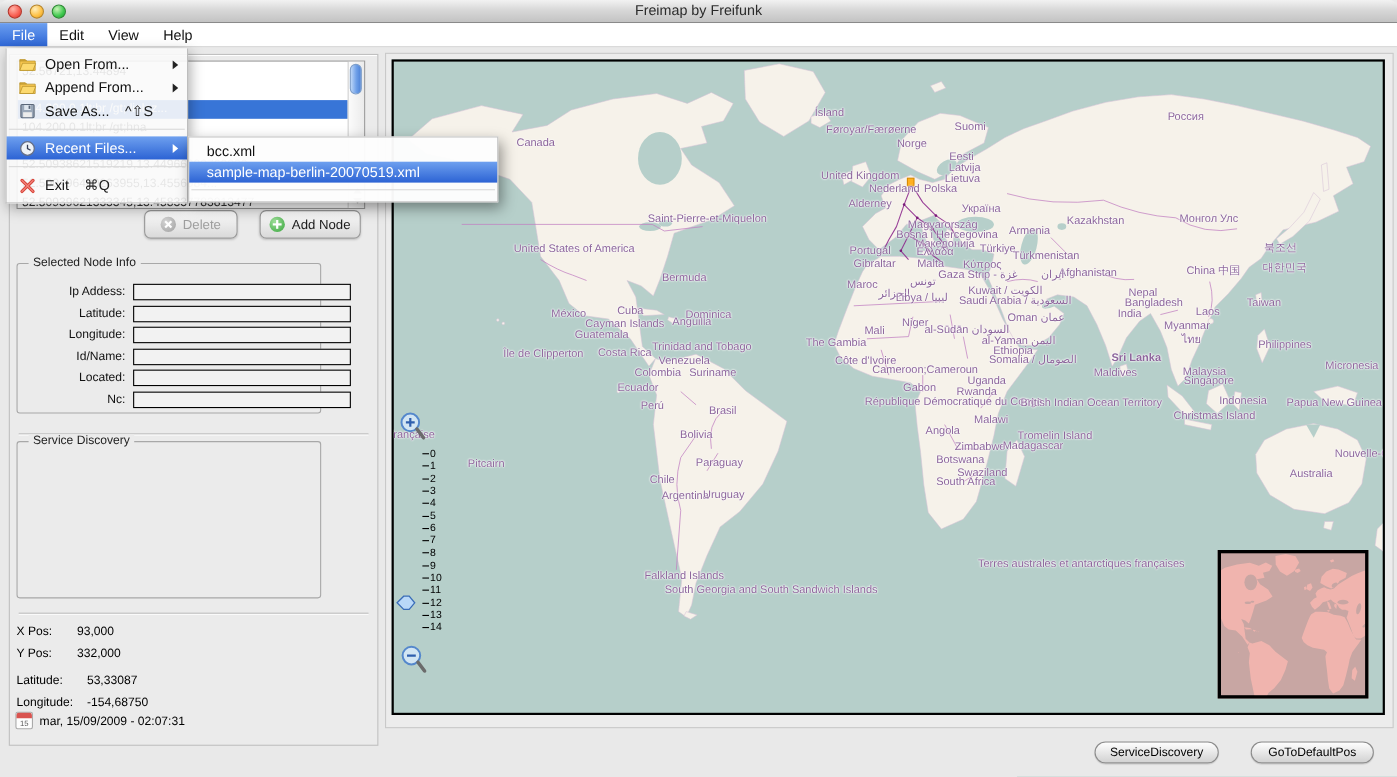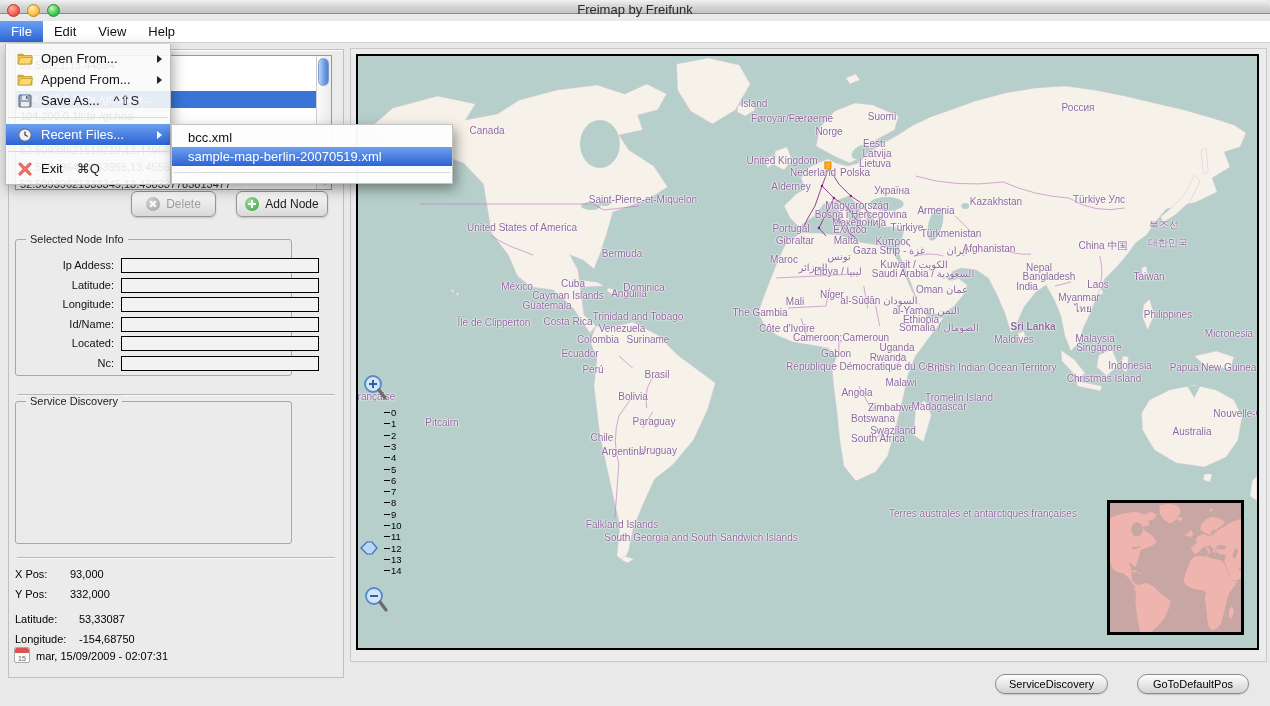--- a/index.html
+++ b/index.html
@@ -1,20 +1,20 @@
 <!DOCTYPE html>
 <html><head>
 <meta charset="utf-8">
 <style>
 *{box-sizing:border-box}
 html,body{margin:0;padding:0}
 body{width:1270px;height:706px;position:relative;background:#e9e9e9;font-family:"Liberation Sans",sans-serif;overflow:hidden}
 
 
-.titlebar{position:absolute;left:0;top:0;width:100%;height:14px;background:linear-gradient(#f2f2f2,#d8d8d8 45%,#c3c3c3);border-bottom:1px solid #8a8a8a;border-radius:7px 7px 0 0}
+.titlebar{position:absolute;left:0;top:0;width:100%;height:21px;background:linear-gradient(#f2f2f2,#d8d8d8 45%,#c3c3c3);border-bottom:1px solid #8a8a8a;border-radius:7px 7px 0 0}
 .tl{position:absolute;top:4px;width:13px;height:13px;border-radius:50%}
 .tl-red{left:7px;background:radial-gradient(circle at 35% 30%,#ffb3a7,#f85c50 60%,#ce3126);border:1px solid #b5372c}
 .tl-yellow{left:27px;background:radial-gradient(circle at 35% 30%,#ffeeba,#fdbf42 60%,#dd9b22);border:1px solid #b8862a}
 .tl-green{left:47px;background:radial-gradient(circle at 35% 30%,#c9f4b6,#3ec84e 60%,#1f9c33);border:1px solid #2d8a33}
 .title{position:absolute;left:0;right:0;text-align:center;font-size:13px;line-height:20px;color:#2b2b2b}
 
 
 .menubar{position:absolute;left:0;top:21px;width:100%;height:22px;background:#fff;border-bottom:1px solid #d2d2d2;display:flex;font-size:13px;color:#111}
 .mitem{padding:0 11px;line-height:21px}
 .mitem.active{background:linear-gradient(#6b9ff0,#2e66d6);color:#fff}
@@ -373,21 +373,21 @@
         <span class="clabel" style="left: 634px; top: 311px;">British Indian Ocean Territory</span>
         <span class="clabel" style="left: 675px; top: 270px; font-weight: bold;">Sri Lanka</span>
         <span class="clabel" style="left: 656px; top: 283px;">Maldives</span>
         <span class="clabel" style="left: 669px; top: 230px;">India</span>
         <span class="clabel" style="left: 681px; top: 211px;">Nepal</span>
         <span class="clabel" style="left: 691px; top: 220px;">Bangladesh</span>
         <span class="clabel" style="left: 721px; top: 241px;">Myanmar</span>
         <span class="clabel" style="left: 725px; top: 252px;">ไทย</span>
         <span class="clabel" style="left: 740px; top: 228px;">Laos</span>
         <span class="clabel" style="left: 745px; top: 190px;">China 中国</span>
-        <span class="clabel" style="left: 741px; top: 143px;">Türkiye Улс</span>
+        <span class="clabel" style="left: 741px; top: 143px;">Монгол Улс</span>
         <span class="clabel" style="left: 720px; top: 51px;">Россия</span>
         <span class="clabel" style="left: 806px; top: 169px;">북조선</span>
         <span class="clabel" style="left: 810px; top: 187px;">대한민국</span>
         <span class="clabel" style="left: 791px; top: 220px;">Taiwan</span>
         <span class="clabel" style="left: 796px; top: 258px; padding-left: 28px;">Philippines</span>
         <span class="clabel" style="left: 737px; top: 282px;">Malaysia</span>
         <span class="clabel" style="left: 741px; top: 291px;">Singapore</span>
         <span class="clabel" style="left: 772px; top: 309px;">Indonesia</span>
         <span class="clabel" style="left: 871px; top: 277px;">Micronesia</span>
         <span class="clabel" style="left: 855px; top: 311px;">Papua New Guinea</span>

